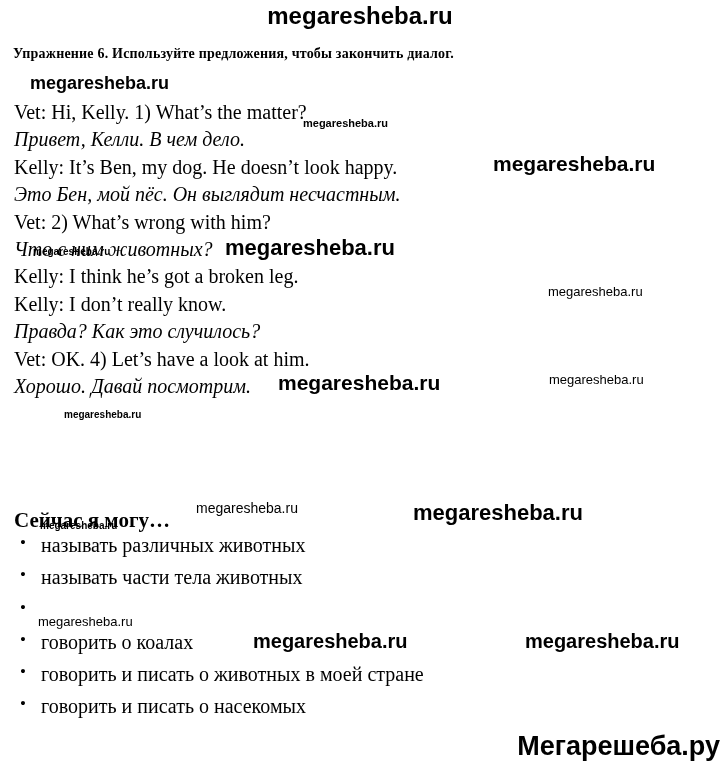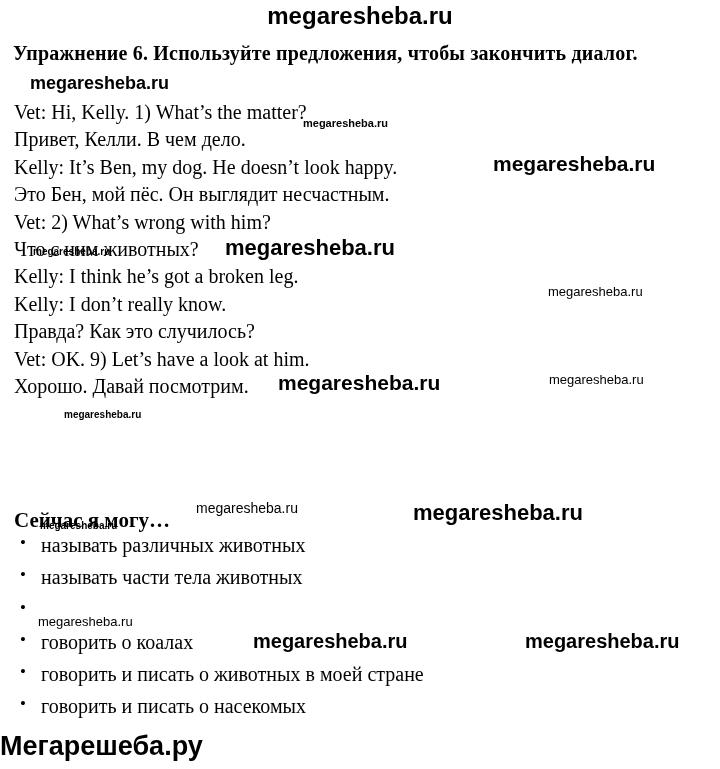--- a/index.html
+++ b/index.html
@@ -13,29 +13,29 @@
   }
   .site-header {
     position: absolute; top: 2px; left: 0; width: 100%;
     text-align: center;
     font-family: "Liberation Sans", sans-serif;
     font-weight: bold; font-size: 24px;
   }
   .exercise-title {
     position: absolute; top: 42px; left: 13px; width: 700px;
     font-family: "Liberation Serif", serif;
-    font-weight: bold; font-size: 20px; letter-spacing: 0.2px;
+    font-weight: bold; font-size: 14px; letter-spacing: 0.2px;
     line-height: 23px;
   }
   .dialog {
     position: absolute; top: 99px; left: 14px; width: 700px;
     font-size: 20px; line-height: 27.4px;
     white-space: nowrap;
   }
-  .dialog .line.ru { }
+  .dialog .line.ru { font-style: italic; }
   .summary-title {
     position: absolute; top: 508px; left: 14px;
     font-family: "Liberation Serif", serif;
     font-weight: bold; font-size: 21px;
   }
   .can-do-list {
     position: absolute; top: 534px; left: 14px; width: 690px;
     margin: 0; padding: 0; list-style: none;
     font-size: 20px;
   }
@@ -51,21 +51,21 @@
   }
   .wm {
     position: absolute;
     font-family: "Liberation Sans", sans-serif;
     white-space: nowrap;
     line-height: 1.1;
   }
   .wm.bold { font-weight: bold; }
   .page-footer {
     position: absolute; top: 731px; left: 0; width: 100%;
-    text-align: left;
+    text-align: right;
     font-family: "Liberation Sans", sans-serif;
     font-weight: bold; font-size: 27px;
   }
 </style>
 </head>
 <body>
 
 <div class="site-header">megaresheba.ru</div>
 
 <div class="exercise-title">Упражнение 6. Используйте предложения, чтобы закончить диалог.</div>
@@ -73,21 +73,21 @@
 <div class="dialog" id="dialog">
     <div class="line en">Vet: Hi, Kelly. 1) What’s the matter?</div>
     <div class="line ru">Привет, Келли. В чем дело.</div>
     <div class="line en">Kelly: It’s Ben, my dog. He doesn’t look happy.</div>
     <div class="line ru">Это Бен, мой пёс. Он выглядит несчастным.</div>
     <div class="line en">Vet: 2) What’s wrong with him?</div>
     <div class="line ru">Что с ним животных?</div>
     <div class="line en">Kelly: I think he’s got a broken leg.</div>
     <div class="line en">Kelly: I don’t really know.</div>
     <div class="line ru">Правда? Как это случилось?</div>
-    <div class="line en">Vet: OK. 9) Let’s have a look at him.</div>
+    <div class="line en">Vet: OK. 4) Let’s have a look at him.</div>
     <div class="line ru">Хорошо. Давай посмотрим.</div>
   </div>
 
 <div class="summary-title">Сейчас я могу…</div>
 
 <ul class="can-do-list" id="can-do-list">
     <li><span class="bullet-dot">•</span><span>называть различных животных</span></li>
     <li><span class="bullet-dot">•</span><span>называть части тела животных</span></li>
     <li><span class="bullet-dot">•</span></li>
     <li><span class="bullet-dot">•</span><span>говорить о коалах</span></li>

